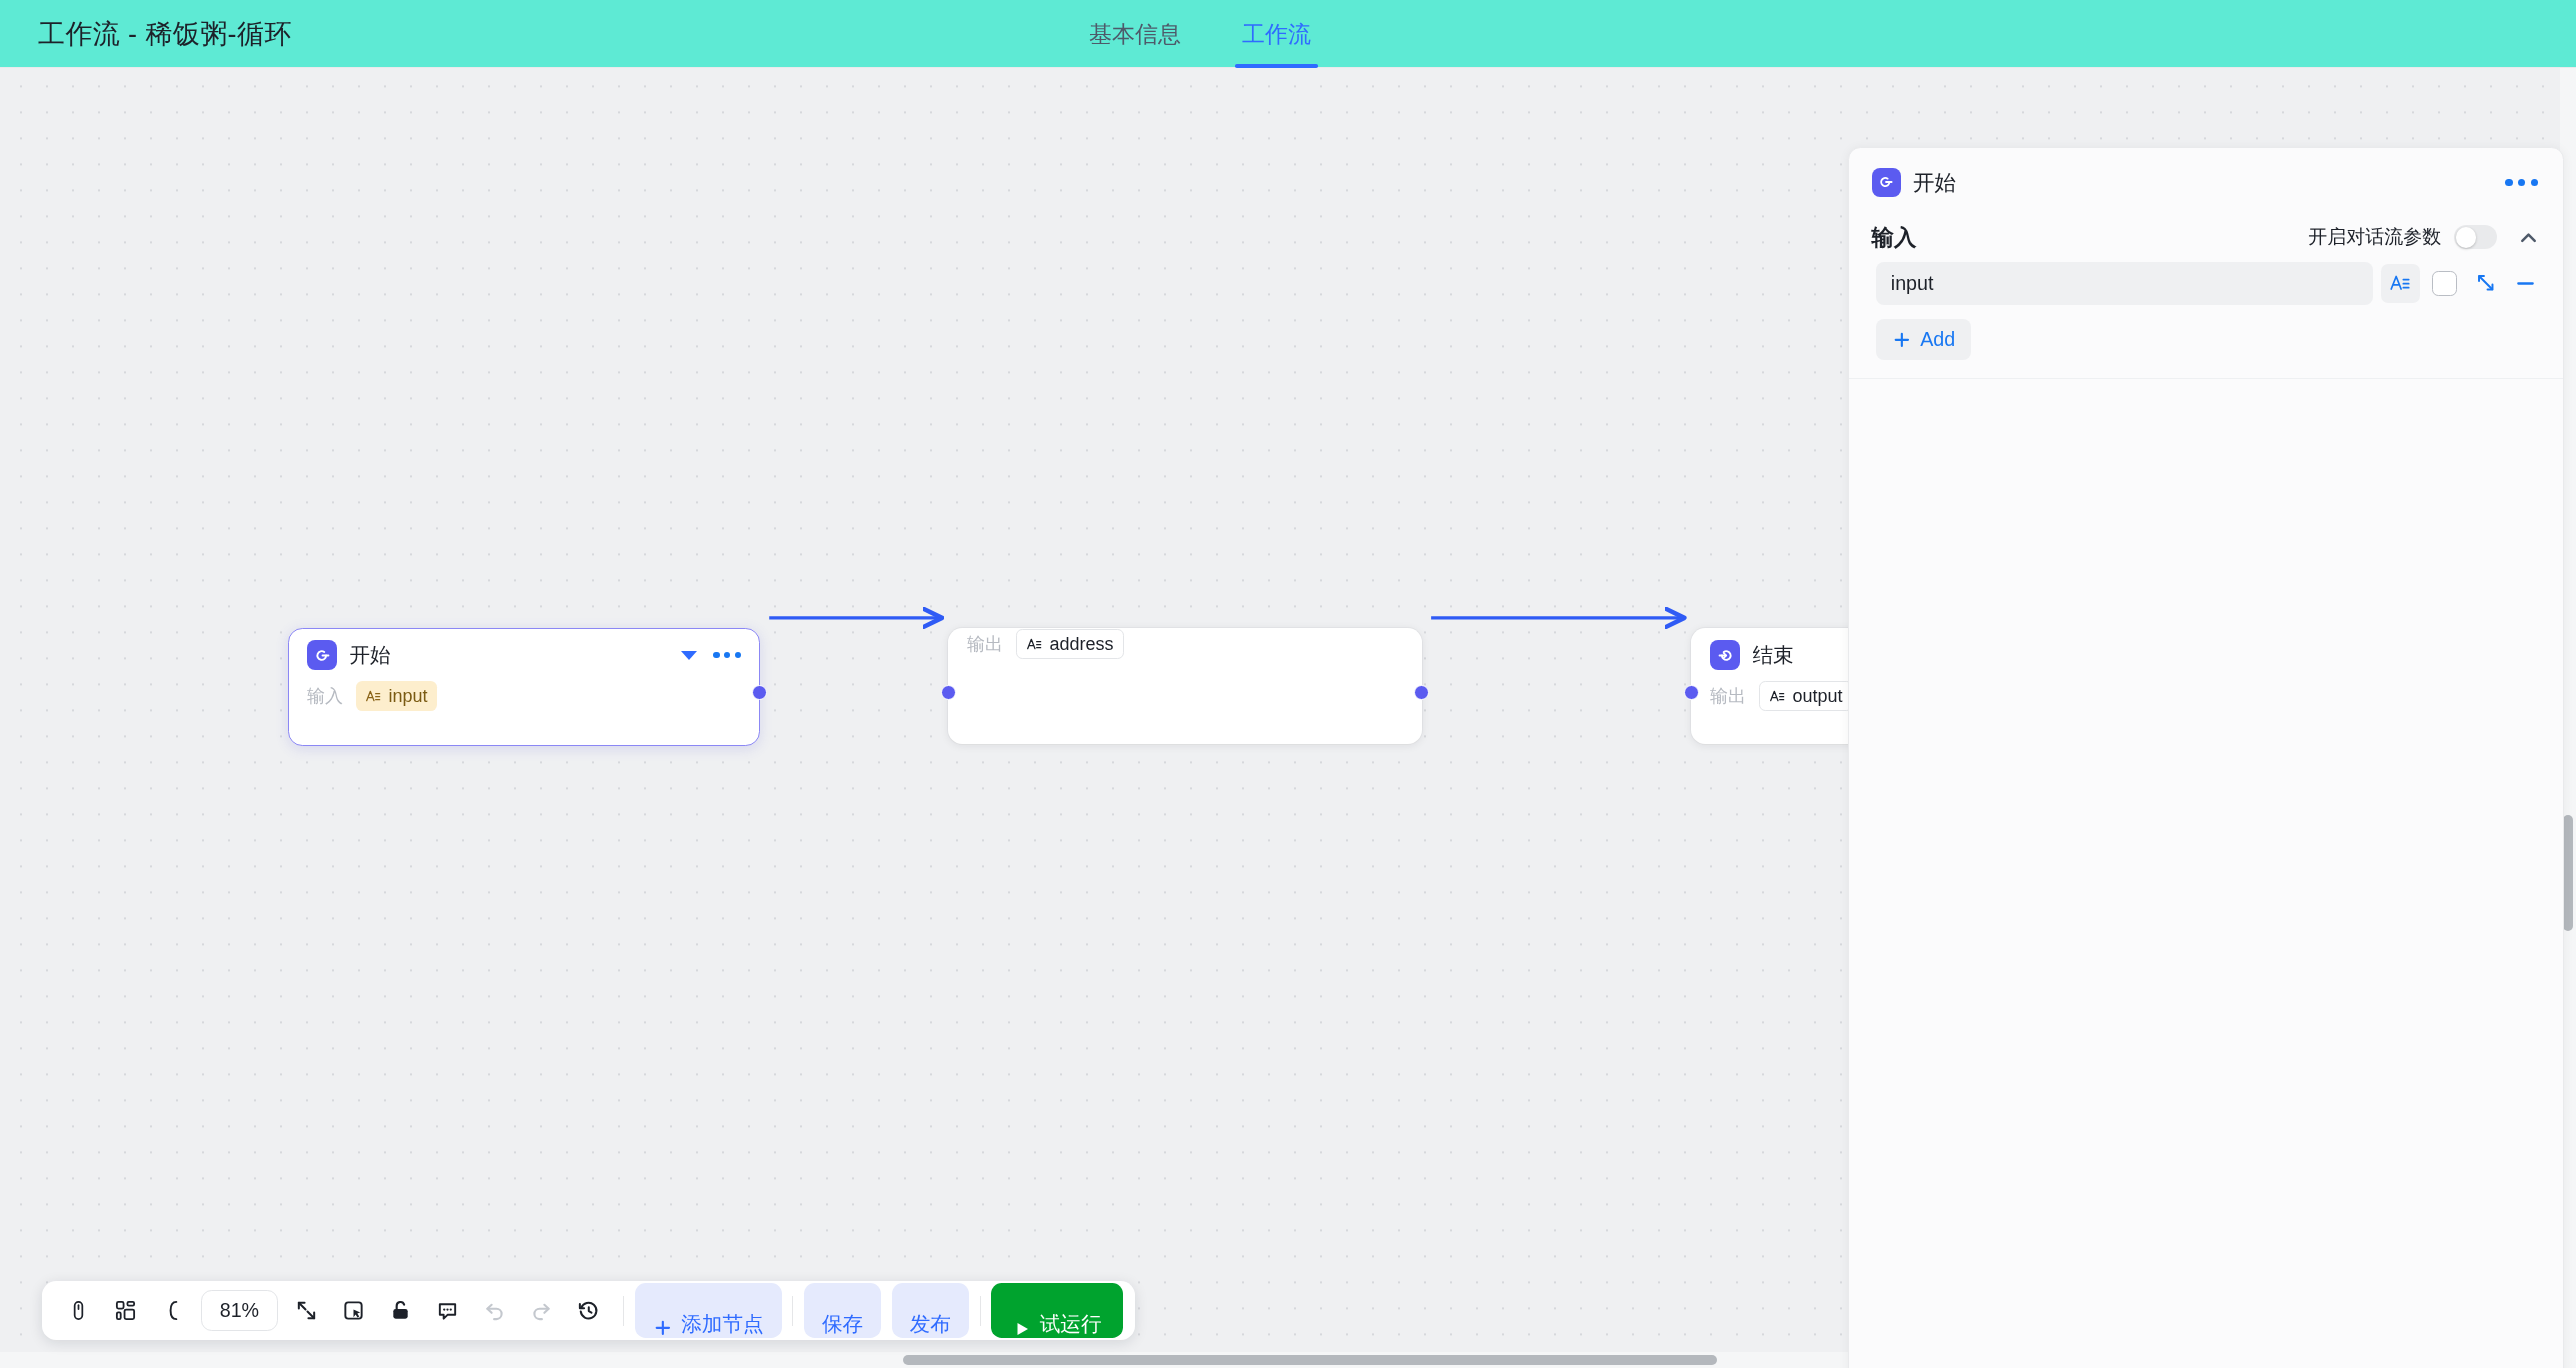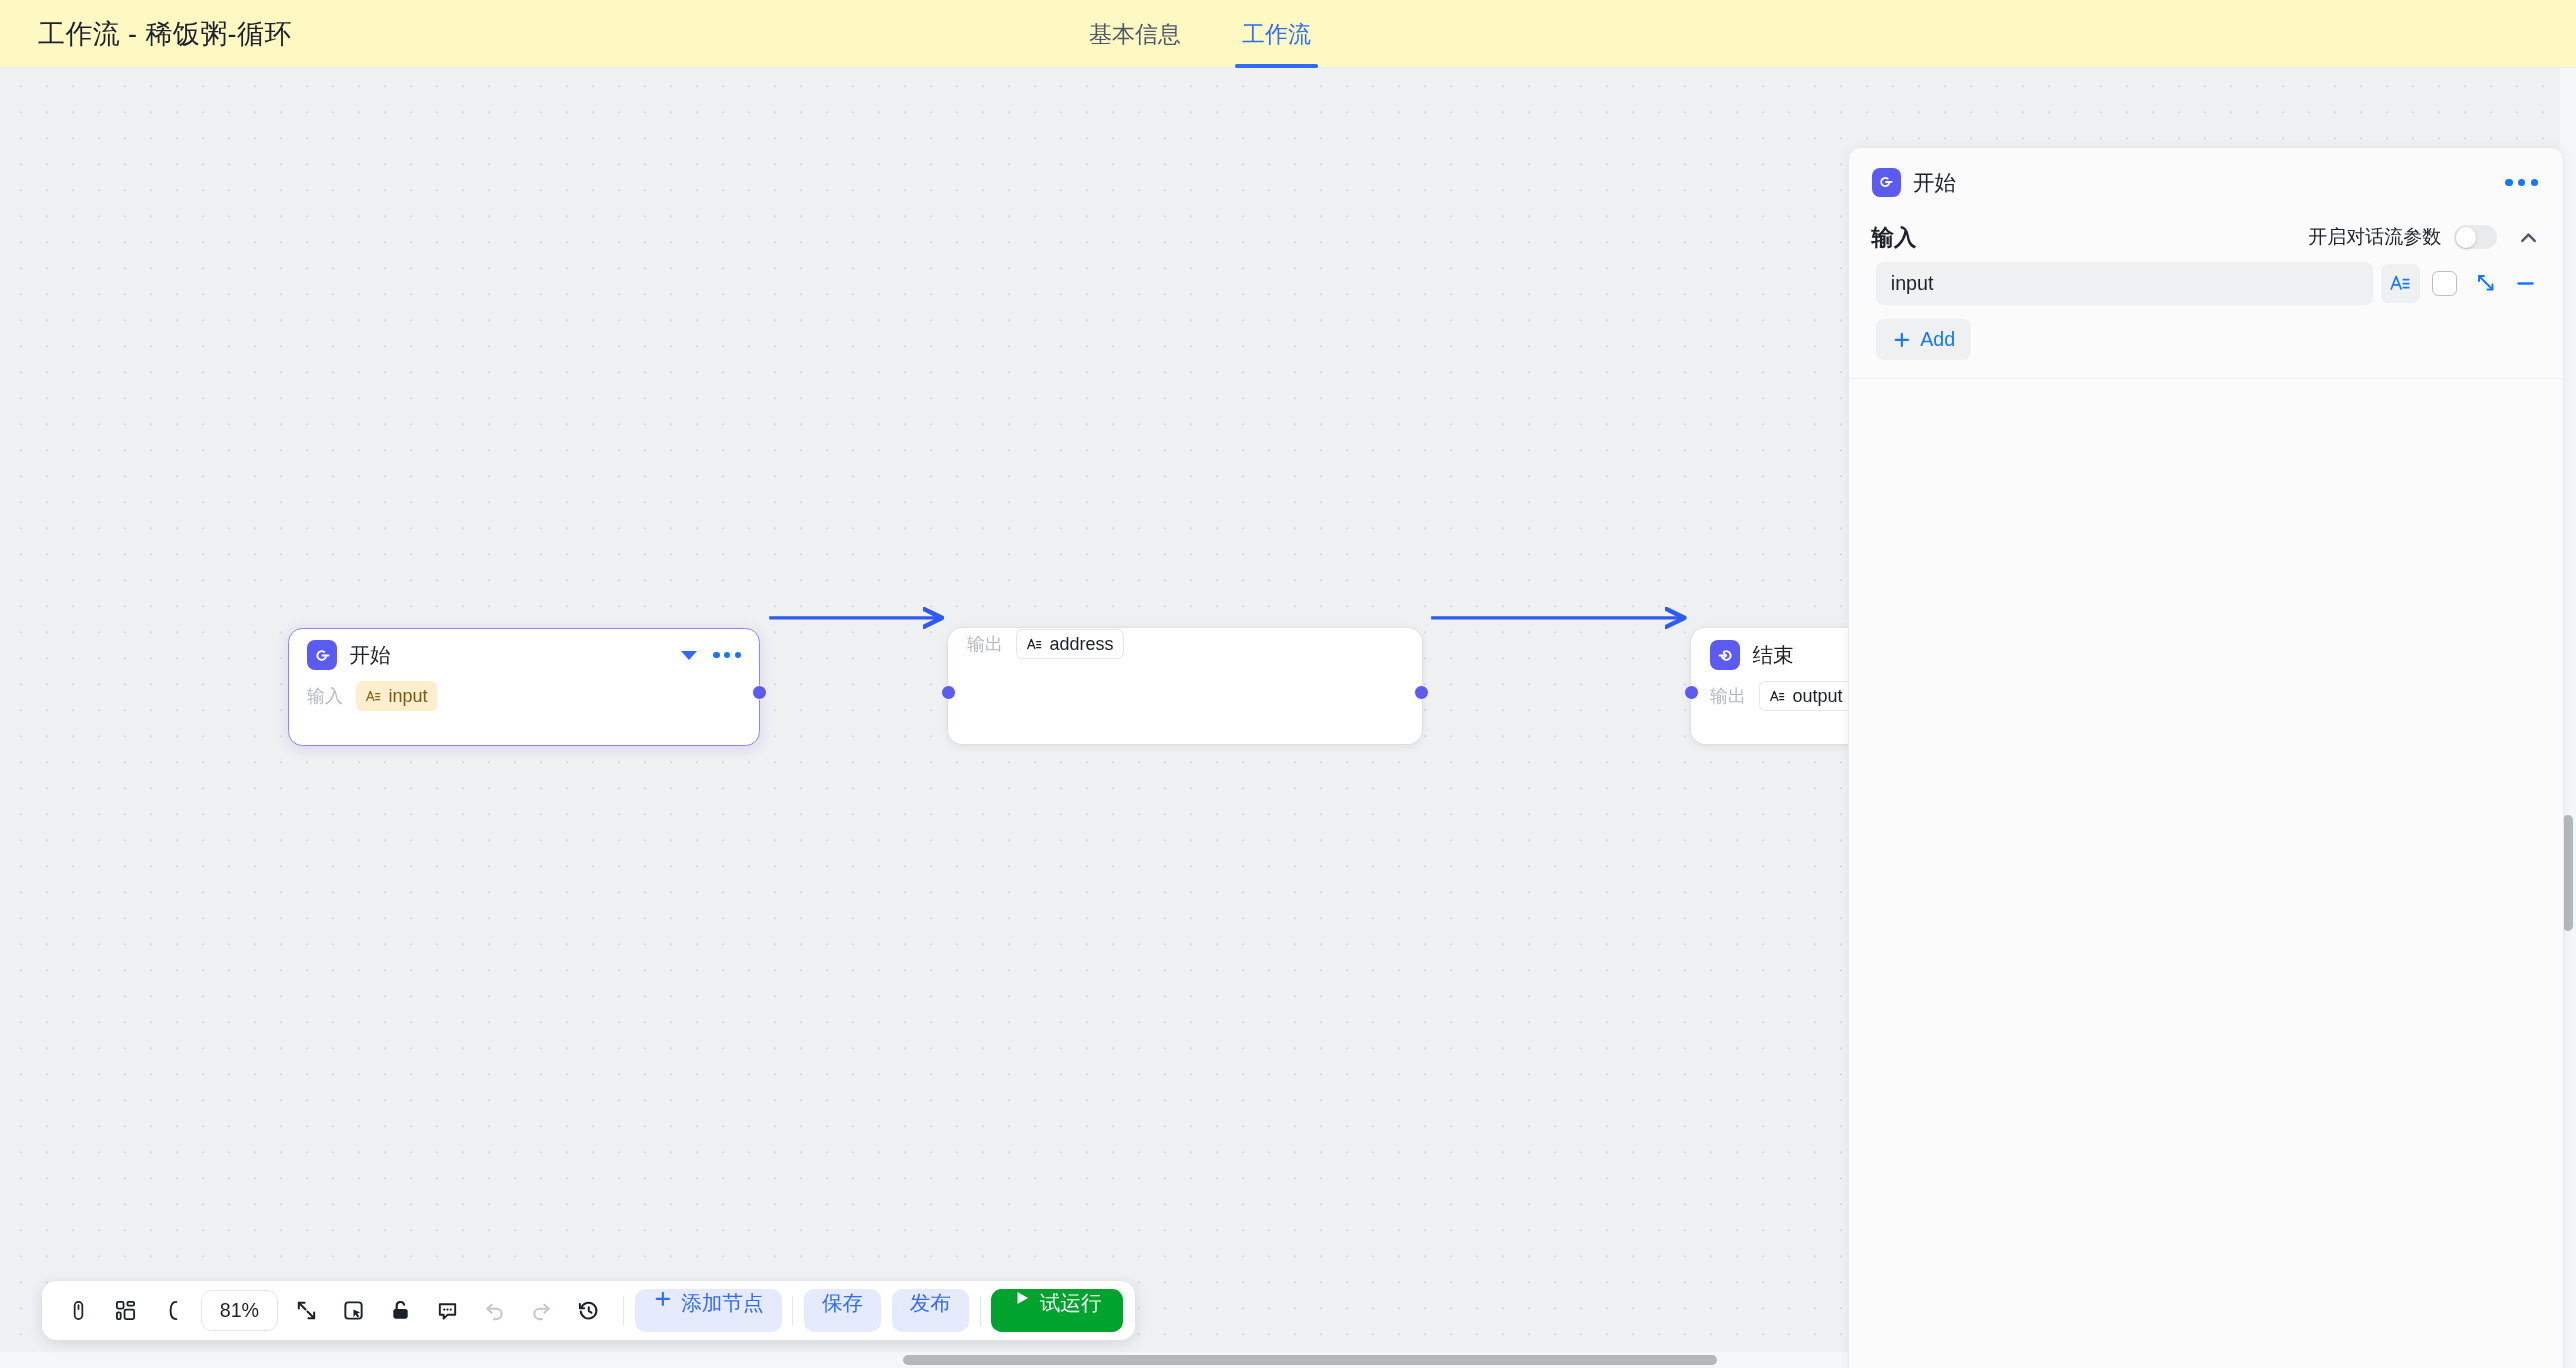--- a/index.html
+++ b/index.html
@@ -6,21 +6,21 @@
   html, body {
     width: 2576px; height: 1369px;
     font-family: "Liberation Sans", "DejaVu Sans", sans-serif;
     background: #ffffff;
     overflow: hidden;
   }
 
   
   #topbar {
     position: absolute; left: 0; top: 0; width: 2576px; height: 68px;
-    background: #fef9c3;
+    background: #5eead4;
     border-bottom: 0.9px solid #e9eaec;
     display: flex; align-items: center;
   }
   #page-title {
     position: absolute; left: 38px; top: 16px;
     font-size: 27px; color: #1d2129; letter-spacing: 0.4px;
     white-space: nowrap;
   }
   #tabs {
     position: absolute; left: 1089px; top: 0; height: 68px;
@@ -117,21 +117,21 @@
     border-radius: 9px; cursor: pointer;
   }
   .zoom-box {
     min-width: 77px; height: 41px; margin: 0 5.4px;
     border: 0.9px solid #e3e5e8; border-radius: 10.7px;
     display: flex; align-items: center; justify-content: center;
     font-size: 19.7px; color: #1d2129; cursor: pointer;
   }
   .tb-sep { width: 0.9px; height: 30px; background: #e5e6e8; margin: 0 10.7px; }
   .action-btn {
-    height: 43px; display: flex; align-items: flex-start; justify-content: center; gap: 9px;
+    height: 55px; display: flex; align-items: flex-end; justify-content: center; gap: 9px;
     border-radius: 10.7px; padding: 0 18px; font-size: 20.6px; cursor: pointer; white-space: nowrap;
   }
   .action-btn.ghost { background: #e5eafd; color: #2f6bff; }
   .action-btn.primary { background: #00a32e; color: #ffffff; padding: 0 21.5px; }
 
   
   #panel {
     position: absolute; right: 12.5px; top: 79px; width: 716px; height: 1254px;
     background: #fbfbfc; border: 0.9px solid #e9eaec; border-radius: 12.5px;
     box-shadow: 0 1.8px 10.7px rgba(20,26,40,.06);

